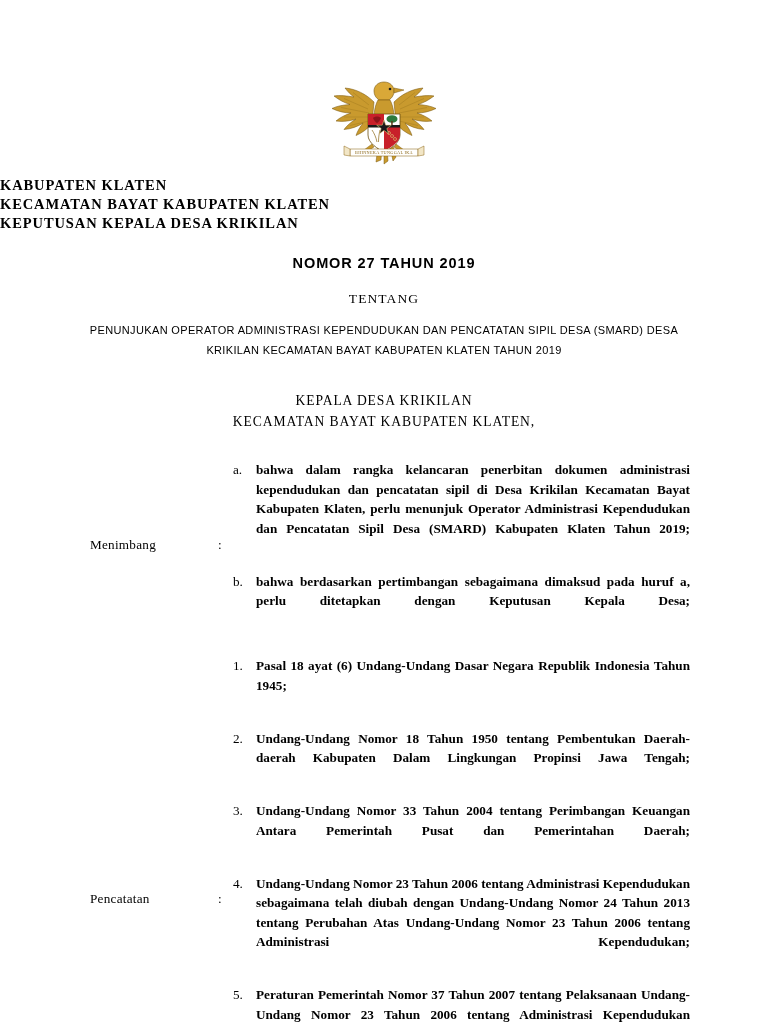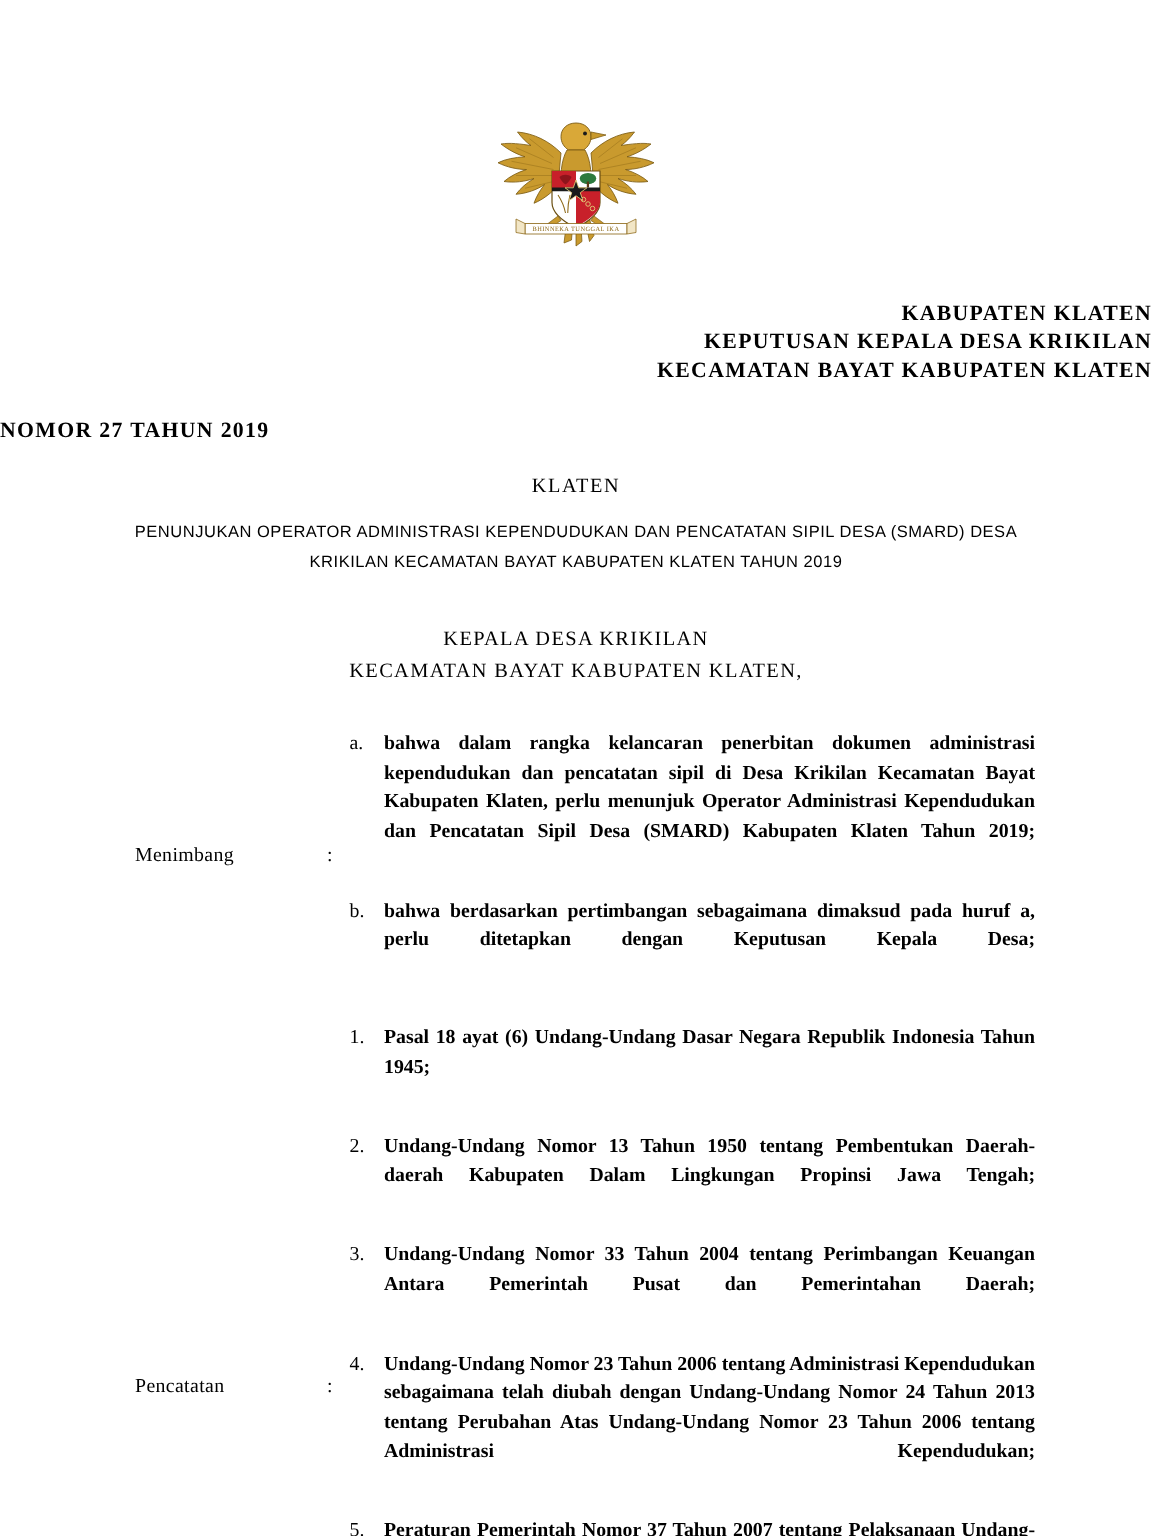--- a/index.html
+++ b/index.html
@@ -24,32 +24,33 @@
     padding-top: 76px;
   }
   .emblem {
     width: 124px;
     height: 92px;
     display: block;
   }
 
   
   .head-block {
-    text-align: right;
+    text-align: left;
     font-family: "Liberation Serif", "DejaVu Serif", serif;
     font-weight: bold;
     font-size: 14.5px;
     letter-spacing: 0.9px;
     line-height: 19px;
-    margin-top: 32px;
+    margin-top: 8px;
   }
   .head-line { white-space: nowrap; }
 
   .nomor {
-    font-family: Liberation Serif, serif;
+    text-align: center;
+    font-family: Liberation Sans, sans-serif;
     font-weight: bold;
     font-size: 14.5px;
     letter-spacing: 0.9px;
     margin-top: 22px;
   }
   .tentang {
     text-align: center;
     font-family: "Liberation Serif", "DejaVu Serif", serif;
     font-weight: normal;
     font-size: 13.5px;
@@ -192,27 +193,27 @@
         <path d="M56 146 L192 146 L192 160 L56 160 Z" fill="#FFFFFF" stroke="#8C6716" stroke-width="1.1"></path>
         <path d="M56 146 L44 140 L44 158 L56 160 Z" fill="#F2E6C6" stroke="#8C6716" stroke-width="1"></path>
         <path d="M192 146 L204 140 L204 158 L192 160 Z" fill="#F2E6C6" stroke="#8C6716" stroke-width="1"></path>
         <text x="124" y="156" font-family="Liberation Serif, serif" font-size="8.5" fill="#8C6716" text-anchor="middle" letter-spacing="0.6">BHINNEKA TUNGGAL IKA</text>
       </g>
     </svg>
   </div>
 
   <div class="head-block">
     <div class="head-line">KABUPATEN KLATEN</div>
+    <div class="head-line">KECAMATAN BAYAT KABUPATEN KLATEN</div>
     <div class="head-line">KEPUTUSAN KEPALA DESA KRIKILAN</div>
-    <div class="head-line">KECAMATAN BAYAT KABUPATEN KLATEN</div>
   </div>
 
   <div class="nomor">NOMOR 27 TAHUN 2019</div>
 
-  <div class="tentang">KLATEN</div>
+  <div class="tentang">TENTANG</div>
 
   <div class="doc-title">PENUNJUKAN OPERATOR ADMINISTRASI KEPENDUDUKAN DAN PENCATATAN SIPIL DESA (SMARD) DESA KRIKILAN KECAMATAN BAYAT KABUPATEN KLATEN TAHUN 2019</div>
 
   <div class="authority">
     <div>KEPALA DESA KRIKILAN</div>
     <div>KECAMATAN BAYAT KABUPATEN KLATEN,</div>
   </div>
 
   <div class="clauses">
 
@@ -234,21 +235,21 @@
     <div class="section">
       <div class="sec-label">Pencatatan</div>
       <div class="sec-colon">:</div>
       <div class="sec-items">
         <div class="item">
           <div class="item-marker">1.</div>
           <div class="item-text">Pasal 18 ayat (6) Undang-Undang Dasar Negara Republik Indonesia Tahun 1945;</div>
         </div>
         <div class="item">
           <div class="item-marker">2.</div>
-          <div class="item-text">Undang-Undang Nomor 13 Tahun 1950 tentang Pembentukan Daerah-daerah Kabupaten Dalam Lingkungan Propinsi Jawa Tengah;</div>
+          <div class="item-text">Undang-Undang Nomor 18 Tahun 1950 tentang Pembentukan Daerah-daerah Kabupaten Dalam Lingkungan Propinsi Jawa Tengah;</div>
         </div>
         <div class="item">
           <div class="item-marker">3.</div>
           <div class="item-text">Undang-Undang Nomor 33 Tahun 2004 tentang Perimbangan Keuangan Antara Pemerintah Pusat dan Pemerintahan Daerah;</div>
         </div>
         <div class="item">
           <div class="item-marker">4.</div>
           <div class="item-text">Undang-Undang Nomor 23 Tahun 2006 tentang Administrasi Kependudukan sebagaimana telah diubah dengan Undang-Undang Nomor 24 Tahun 2013 tentang Perubahan Atas Undang-Undang Nomor 23 Tahun 2006 tentang Administrasi Kependudukan;</div>
         </div>
         <div class="item">

